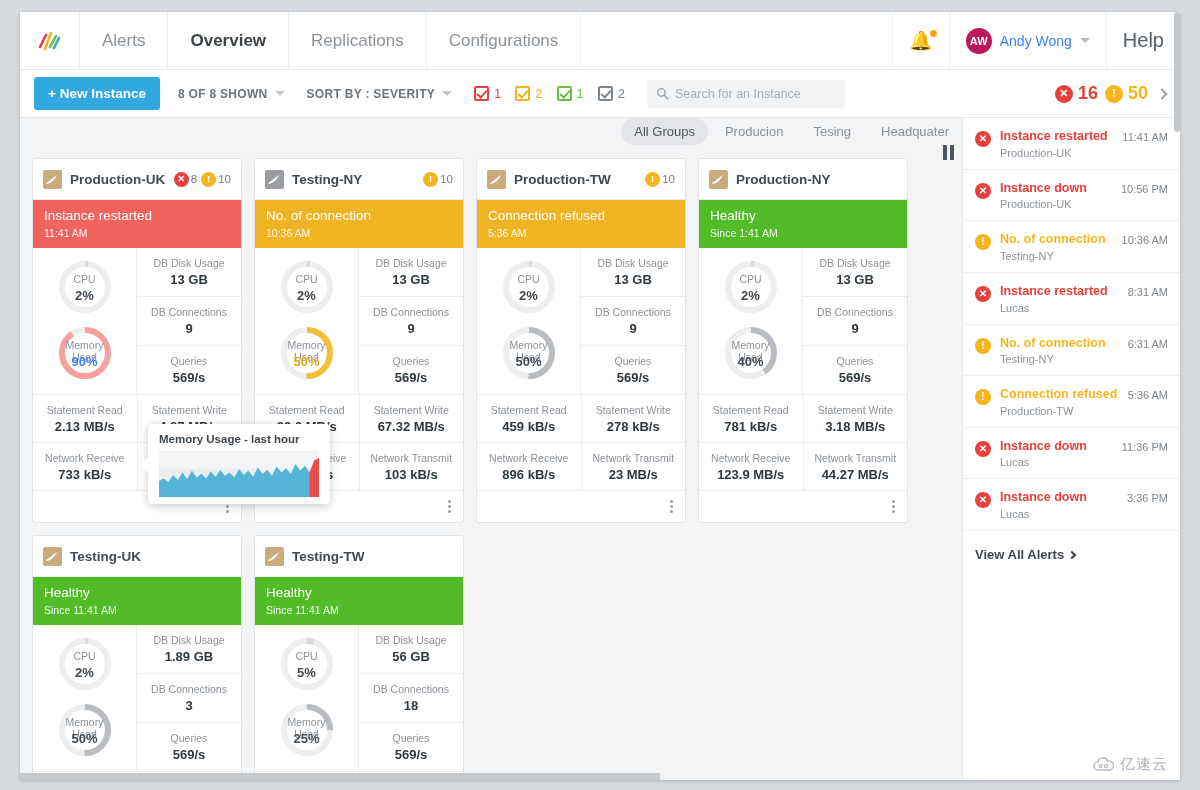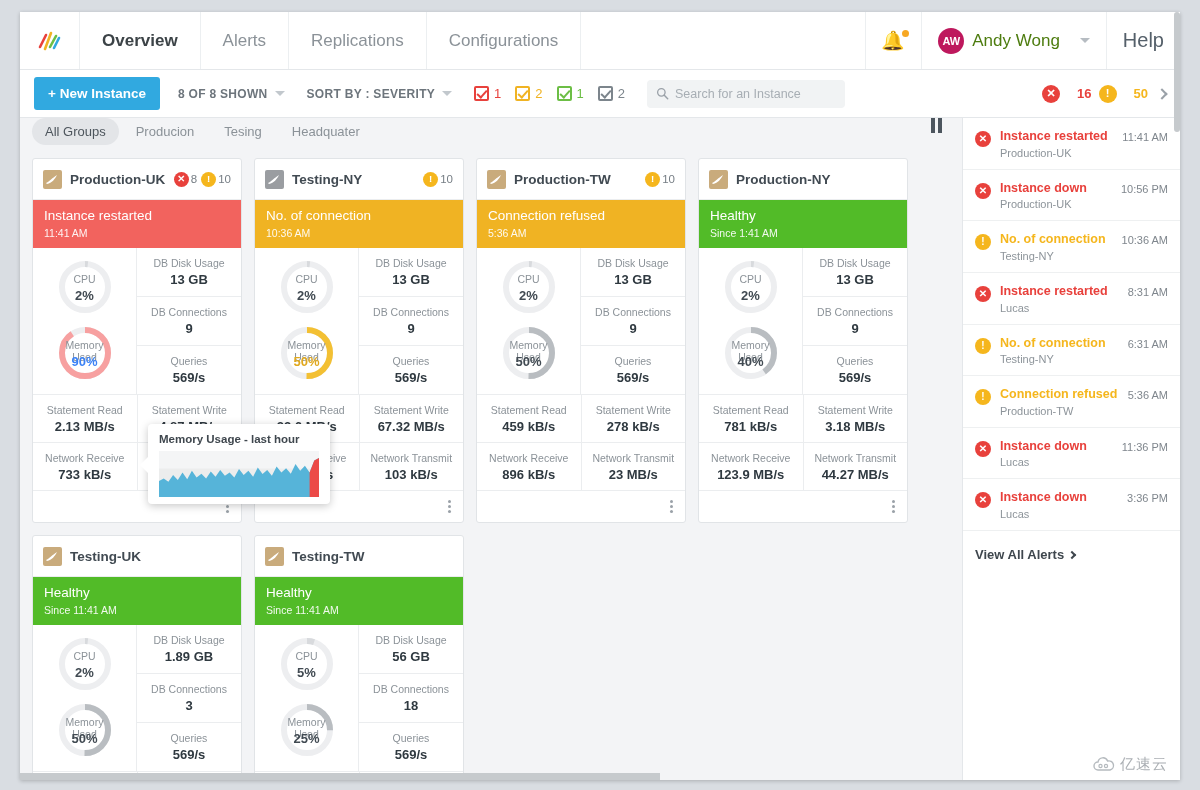--- a/index.html
+++ b/index.html
@@ -42,21 +42,21 @@
   .bell-dot {
     position: absolute; right: -4px; top: -1px;
     width: 7px; height: 7px; border-radius: 50%; background: #f7a823;
   }
   .avatar {
     width: 26px; height: 26px; border-radius: 50%; background: #be185d;
     color: #fff; font-size: 11px; font-weight: bold;
     display: flex; align-items: center; justify-content: center;
     margin-right: 8px;
   }
-  .user-name { font-size: 17px; color: #4d7c0f; margin-right: 20px; }
+  .user-name { font-size: 14px; color: #3b82f6; margin-right: 8px; }
   .caret { width:0;height:0;border-left:5px solid transparent;border-right:5px solid transparent;border-top:5px solid #b6bcc2; }
   .help-link { font-size: 20px; color: #55606a; }
 
   
   .toolbar {
     height: 48px; display: flex; align-items: center; padding: 0 14px;
     border-bottom: 1px solid #e4e7ea; background: #fff; gap: 0;
   }
   .btn-new {
     background: #31a9e0; color: #fff; font-size: 13.5px; font-weight: bold;
@@ -94,39 +94,40 @@
     position: absolute; left: 9px; top: 7px; width: 13px; height: 13px;
     pointer-events: none;
   }
   .tb-summary { display: flex; align-items: center; gap: 7px; padding-right: 4px; }
   .sev-badge { display: flex; align-items: center; gap: 5px; }
   .sev-ico {
     width: 18px; height: 18px; border-radius: 50%;
     display: flex; align-items: center; justify-content: center;
     color: #fff; font-size: 11px; font-weight: bold; line-height: 1;
   }
-  .sev-num { font-size: 13px; font-weight: bold; margin-left: 12px; }
+  .sev-num { font-size: 18px; font-weight: bold; }
   .chev-right {
     width: 8px; height: 8px; border-right: 2px solid #9aa1a8;
     border-top: 2px solid #9aa1a8; transform: rotate(45deg);
     margin-left: 6px; cursor: pointer;
   }
 
   
   .body-split { display: flex; height: 662px; }
   .main-col { flex: 1; background: #f3f4f6; position: relative; overflow: hidden; }
   .alerts-col {
     width: 218px; background: #fff; border-left: 1px solid #e4e7ea;
     overflow: hidden;
   }
 
   
   .group-bar {
-    height: 40px; display: flex; align-items: flex-start; padding: 0 12px;
+    height: 40px; display: flex; align-items: flex-end; padding: 0 0;
     background: #f3f4f6;
+    flex-direction: column;
   }
   .group-tab {
     font-size: 13px; color: #8b9298; padding: 6px 13px; border-radius: 14px;
     cursor: pointer; white-space: nowrap;
   }
   .group-tab.active { background: #e3e5e8; color: #4d555c; }
   .pause-btn {
     margin-left: auto; margin-right: 8px; display: flex; gap: 3px; cursor: pointer;
   }
   .pause-btn span { display: block; width: 4px; height: 15px; background: #4c555e; }
@@ -258,25 +259,25 @@
   <div class="navbar">
     <div class="logo-cell">
       <svg width="26" height="24" viewBox="0 0 26 24">
         <path d="M3 18 L9 6" stroke="#e8413c" stroke-width="2.6" fill="none" stroke-linecap="round"></path>
         <path d="M8 20 L14 4" stroke="#f0b323" stroke-width="2.6" fill="none" stroke-linecap="round"></path>
         <path d="M13 18 L19 7" stroke="#6cbe45" stroke-width="2.6" fill="none" stroke-linecap="round"></path>
         <path d="M17 19 L22 9" stroke="#31a9e0" stroke-width="2.6" fill="none" stroke-linecap="round"></path>
       </svg>
     </div>
     <div class="nav-tabs" id="nav-tabs">
+        <div class="nav-tab">
+     <span>Alerts</span>
+   </div>
         <div class="nav-tab active">
      <span>Overview</span>
-   </div>
-        <div class="nav-tab">
-     <span>Alerts</span>
    </div>
         <div class="nav-tab">
      <span>Replications</span>
    </div>
         <div class="nav-tab">
      <span>Configurations</span>
    </div>
       </div>
     <div class="nav-right">
       <div class="nav-right-cell">

